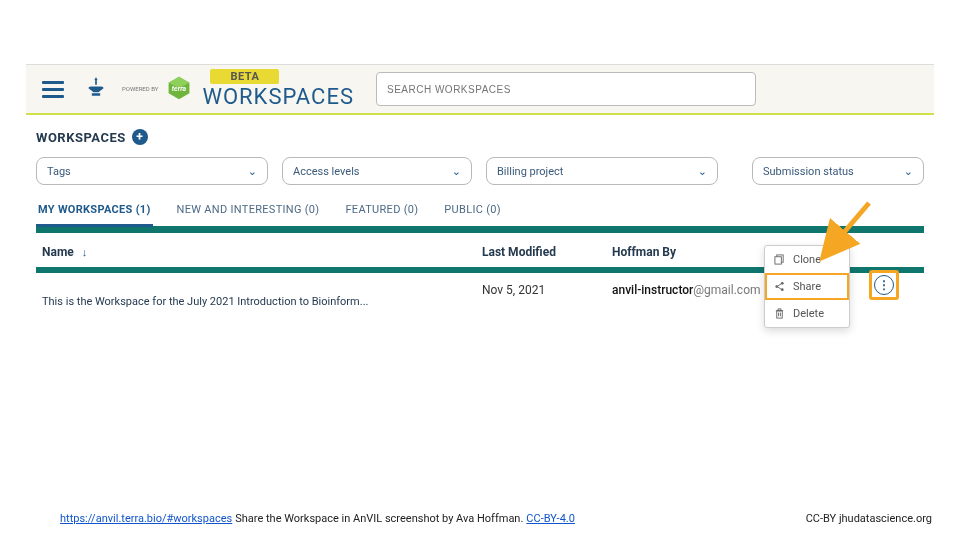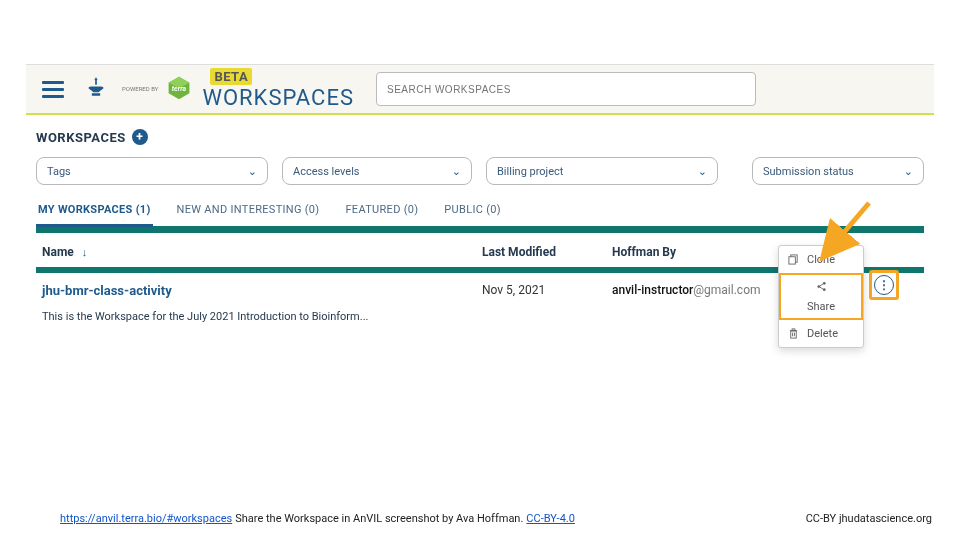--- a/index.html
+++ b/index.html
@@ -42,23 +42,23 @@
   }
   .powered {
     font-size: 6px; color:#777; text-transform: uppercase; line-height:1;
   }
   .terra-hex {
     margin-left:2px;
   }
   .beta-badge {
     background: #e8d933;
     color: #555;
-    font-size: 13px;
+    font-size: 11px;
     font-weight: 700;
-    padding: 1px 4px;
+    padding: 1px 20px;
     border-radius: 2px;
     margin-left: 8px;
     letter-spacing: 0.5px;
     text-align: right;
   }
   .page-title-top {
     font-size: 22px;
     font-weight: 400;
     color: #1f5a8c;
     letter-spacing: 1px;
@@ -151,39 +151,38 @@
     color:#1f5a8c; font-weight:700; font-size:13px;
   }
   .ws-desc {
     color:#253a4f; font-size:11px; margin-top:12px;
   }
   .row .cell { color:#333; }
   .email-local { color:#111; font-weight:500;}
   .email-domain { color:#777; }
   .menu-popup {
     position:absolute;
-    right: 70px;
+    right: 84px;
     top: 180px;
     width: 86px;
     background:#fff;
     border:1px solid #ccc;
     border-radius:3px;
     box-shadow: 0 3px 8px rgba(0,0,0,0.15);
     z-index:20;
   }
   .menu-item {
     display:flex; align-items:center; gap:8px;
     padding:7px 8px;
     font-size:11px; color:#555;
     cursor:pointer;
   }
   .menu-item.hl {
     outline: 2px solid #f5a623;
     outline-offset: -2px;
-    flex-direction: column;
   }
   .menu-icon { width:12px; height:12px; display:inline-flex; align-items:center; justify-content:center; color:#666;}
   .action-dot {
     position:absolute;
     right:40px;
     top: 210px;
     width:20px; height:20px;
     border-radius:50%;
     border:1px solid #1f5a8c;
     display:flex; align-items:center; justify-content:center;
@@ -305,21 +304,20 @@
         <span>Name</span>
         <span class="sort-arrow">↓</span>
       </div>
       <div>Last Modified</div>
       <div>Hoffman By</div>
       <div>Acce</div>
     </div>
 
     <div class="row">
       <div>
-        <div class="ws-name">jhu-bmr-class-activity</div>
         <div class="ws-desc">This is the Workspace for the July 2021 Introduction to Bioinform...</div>
       </div>
       <div class="cell">Nov 5, 2021</div>
       <div class="cell">
         <span class="email-local">anvil-instructor</span><span class="email-domain">@gmail.com</span>
       </div>
       <div class="cell">Proje</div>
     </div>
   </div>
 

